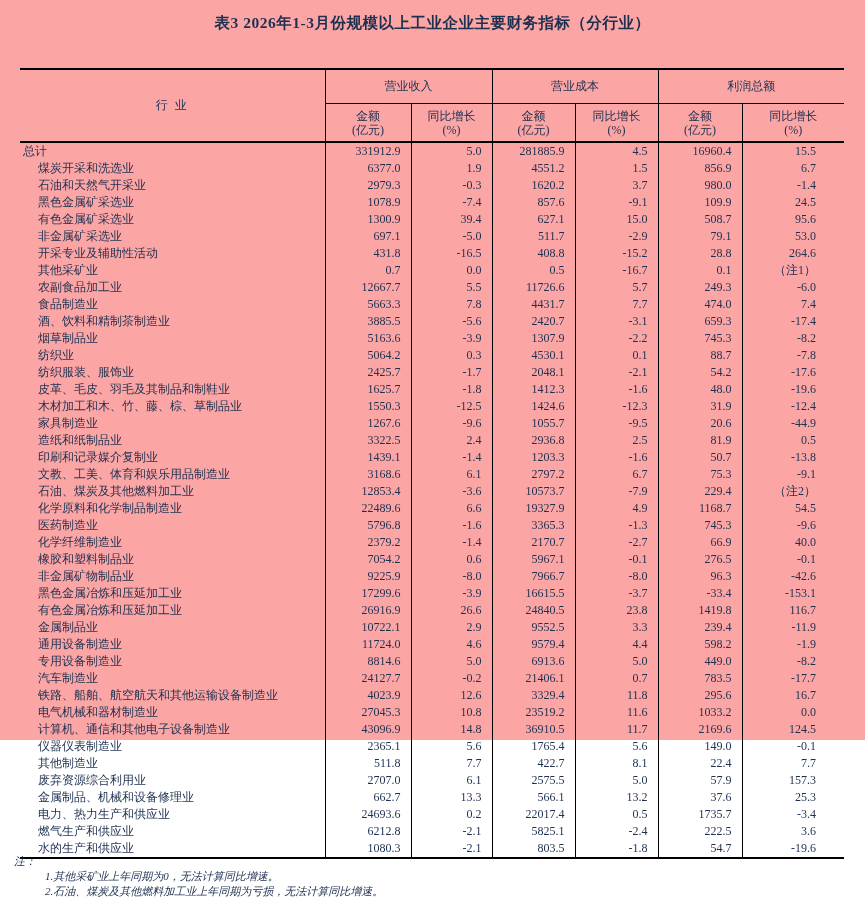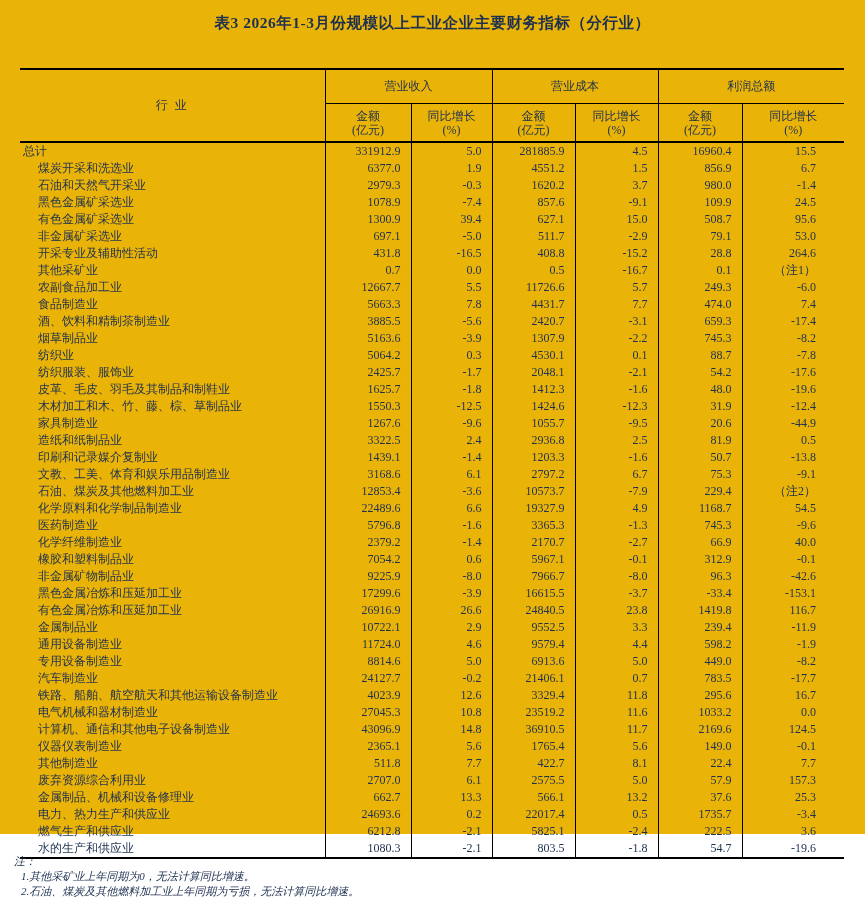--- a/index.html
+++ b/index.html
@@ -5,21 +5,21 @@
   :root{
     --ink:#1d3050;
     --line:#000000;
   }
   html,body{margin:0;padding:0;background:#ffffff;}
   body{
     width:865px;height:915px;overflow:hidden;
     font-family:"Liberation Serif","DejaVu Serif",serif;
     color:var(--ink);
   }
-  .page{position:relative;width:865px;height:834px;background:#eab308;}
+  .page{position:relative;width:865px;height:740px;background:#fca5a5;}
   .title{
     position:absolute;top:13px;left:0;width:100%;
     text-align:center;font-weight:bold;font-size:15.5px;
     letter-spacing:0.5px;color:var(--ink);
   }
   table.fin{
     position:absolute;left:20px;top:68px;width:824px;
     border-collapse:collapse;table-layout:fixed;
     color:var(--ink);
   }
@@ -42,21 +42,21 @@
   tbody td.industry{text-align:left;padding-left:3px;font-family:Liberation Serif, serif;}
   tbody td.industry.indent{padding-left:18px;}
   tbody td.num{text-align:right;border-left:1px solid var(--line);padding-right:10px;}
   tbody td.num.c5{padding-right:28px;}
   tbody tr:last-child td{border-bottom:2px solid var(--line);}
   
   .notes{
     position:absolute;left:14px;top:854px;width:820px;
     font-size:11px;font-style:italic;line-height:15px;color:var(--ink);
   }
-  .notes .note-item{padding-left:7px;}
+  .notes .note-item{padding-left:7px;margin-left:24px;}
 </style>
 </head>
 <body>
 
 <div class="page">
 
   <div class="title">表3  2026年1-3月份规模以上工业企业主要财务指标（分行业）</div>
 
   <table class="fin">
     <colgroup>
@@ -318,21 +318,21 @@
           <td class="num c3">-2.7</td>
           <td class="num c4">66.9</td>
           <td class="num c5">40.0</td>
         </tr>
         <tr>
           <td class="industry indent">橡胶和塑料制品业</td>
           <td class="num c0">7054.2</td>
           <td class="num c1">0.6</td>
           <td class="num c2">5967.1</td>
           <td class="num c3">-0.1</td>
-          <td class="num c4">312.9</td>
+          <td class="num c4">276.5</td>
           <td class="num c5">-0.1</td>
         </tr>
         <tr>
           <td class="industry indent">非金属矿物制品业</td>
           <td class="num c0">9225.9</td>
           <td class="num c1">-8.0</td>
           <td class="num c2">7966.7</td>
           <td class="num c3">-8.0</td>
           <td class="num c4">96.3</td>
           <td class="num c5">-42.6</td>

